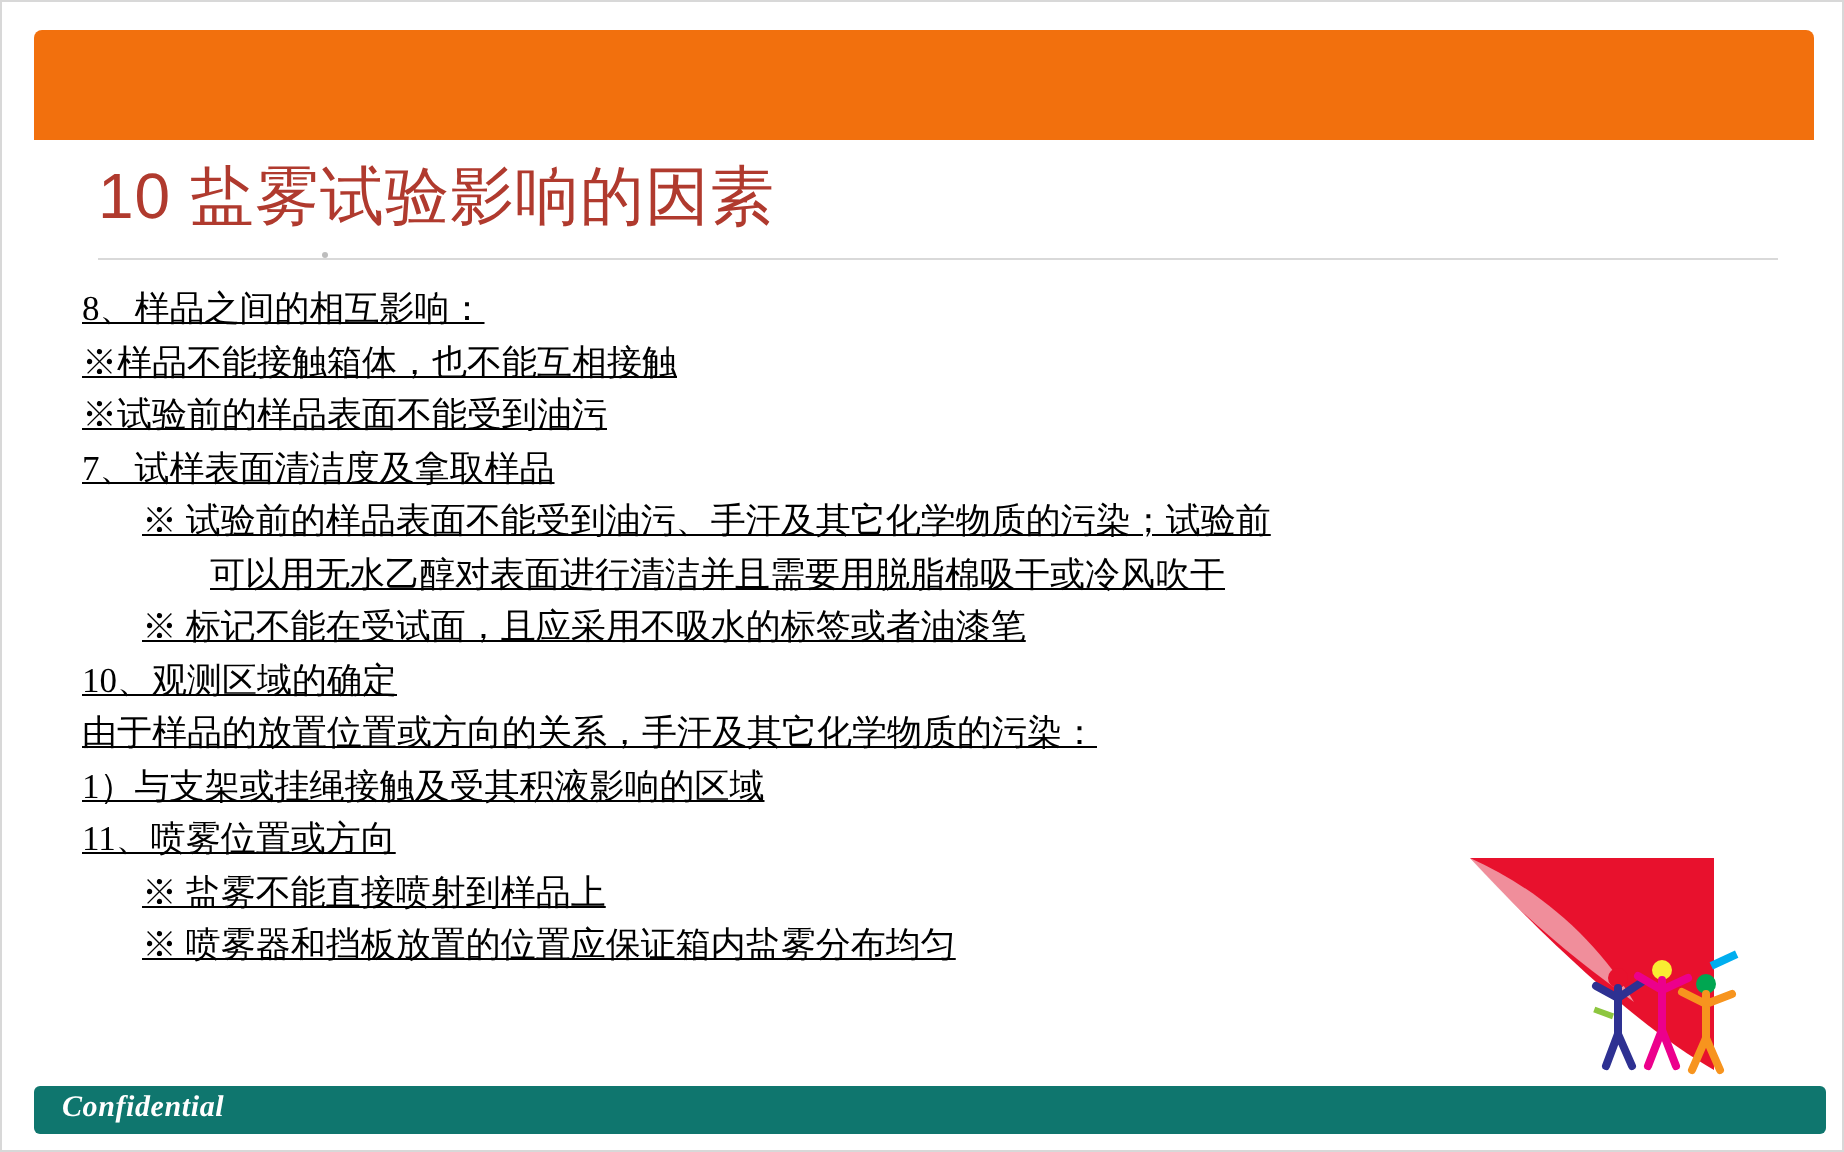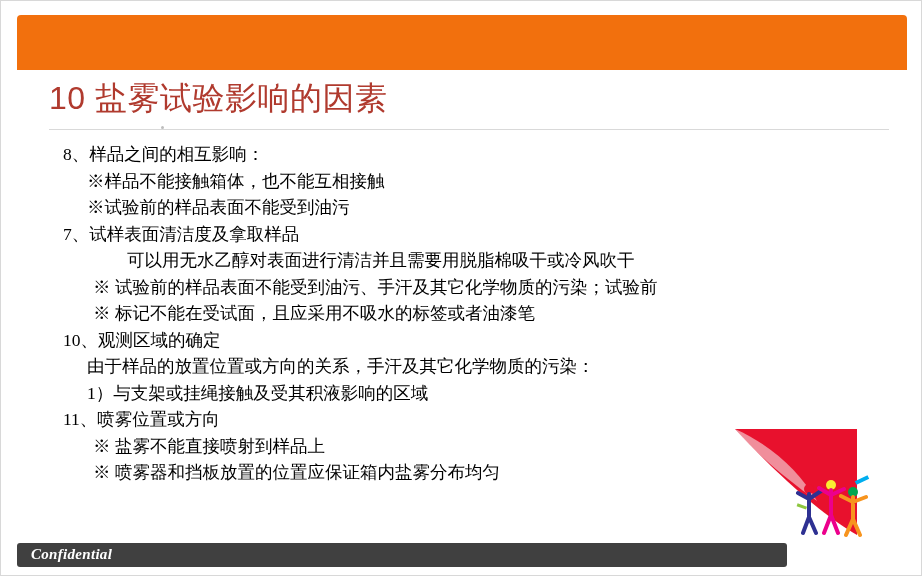--- a/index.html
+++ b/index.html
@@ -58,44 +58,45 @@
     top: 125px;
     width: 3px;
     height: 3px;
     background: #bdbdbd;
     border-radius: 50%;
   }
 
   
   .body-content {
     position: absolute;
-    left: 62px;
+    left: 40px;
     top: 140px;
     width: 850px;
     font-family: "Liberation Serif", "DejaVu Serif", serif;
     color: #000000;
+    text-decoration: underline;
   }
   .line {
     font-size: 17.5px;
     line-height: 26.5px;
     white-space: nowrap;
   }
   .lvl0 { margin-left: 0px; }
-  .lvl1 { margin-left: 24px; }
+  .lvl1 { }
   .lvl2 { margin-left: 30px; }
   .lvl3 { margin-left: 64px; }
 
   
   .footer-bar {
     position: absolute;
     left: 16px;
     bottom: 8px;
-    width: 770px;
+    width: 896px;
     height: 24px;
-    background: #404040;
+    background: #0f766e;
     border-radius: 3px;
     margin-top: 48px;
   }
   .footer-text {
     position: absolute;
     left: 14px;
     top: 3px;
     font-family: "Liberation Serif", serif;
     font-style: italic;
     font-weight: bold;
@@ -131,22 +132,22 @@
 
   <div class="slide-title">10 盐雾试验影响的因素</div>
   <div class="title-underline"></div>
   <div class="title-dot"></div>
 
   <div class="body-content">
     <div class="line lvl0">8、样品之间的相互影响：</div>
     <div class="line lvl1">※样品不能接触箱体，也不能互相接触</div>
     <div class="line lvl1">※试验前的样品表面不能受到油污</div>
     <div class="line lvl0">7、试样表面清洁度及拿取样品</div>
+    <div class="line lvl2">※ 试验前的样品表面不能受到油污、手汗及其它化学物质的污染；试验前</div>
     <div class="line lvl3">可以用无水乙醇对表面进行清洁并且需要用脱脂棉吸干或冷风吹干</div>
-    <div class="line lvl2">※ 试验前的样品表面不能受到油污、手汗及其它化学物质的污染；试验前</div>
     <div class="line lvl2">※ 标记不能在受试面，且应采用不吸水的标签或者油漆笔</div>
     <div class="line lvl0">10、观测区域的确定</div>
     <div class="line lvl1">由于样品的放置位置或方向的关系，手汗及其它化学物质的污染：</div>
     <div class="line lvl1">1）与支架或挂绳接触及受其积液影响的区域</div>
     <div class="line lvl0">11、喷雾位置或方向</div>
     <div class="line lvl2">※  盐雾不能直接喷射到样品上</div>
     <div class="line lvl2">※  喷雾器和挡板放置的位置应保证箱内盐雾分布均匀</div>
   </div>
 
   <svg class="curl" viewBox="0 0 130 110">

